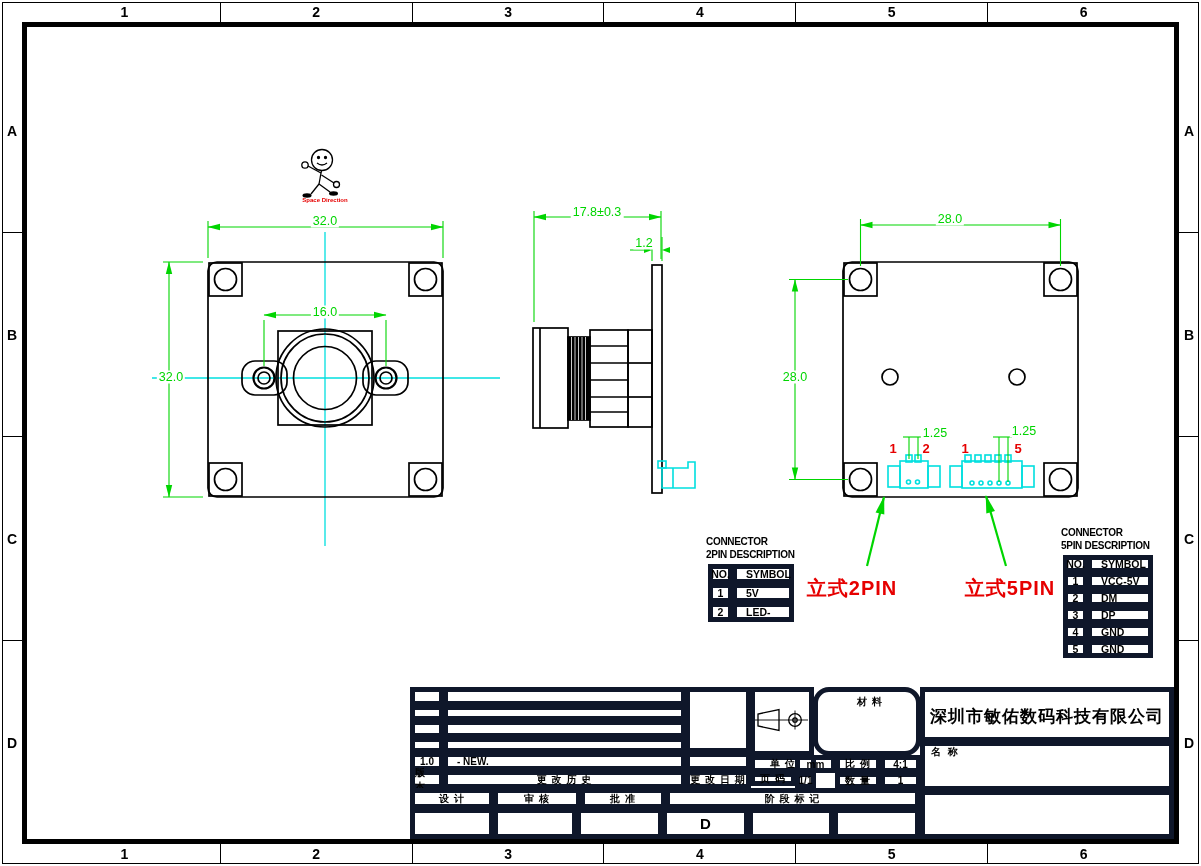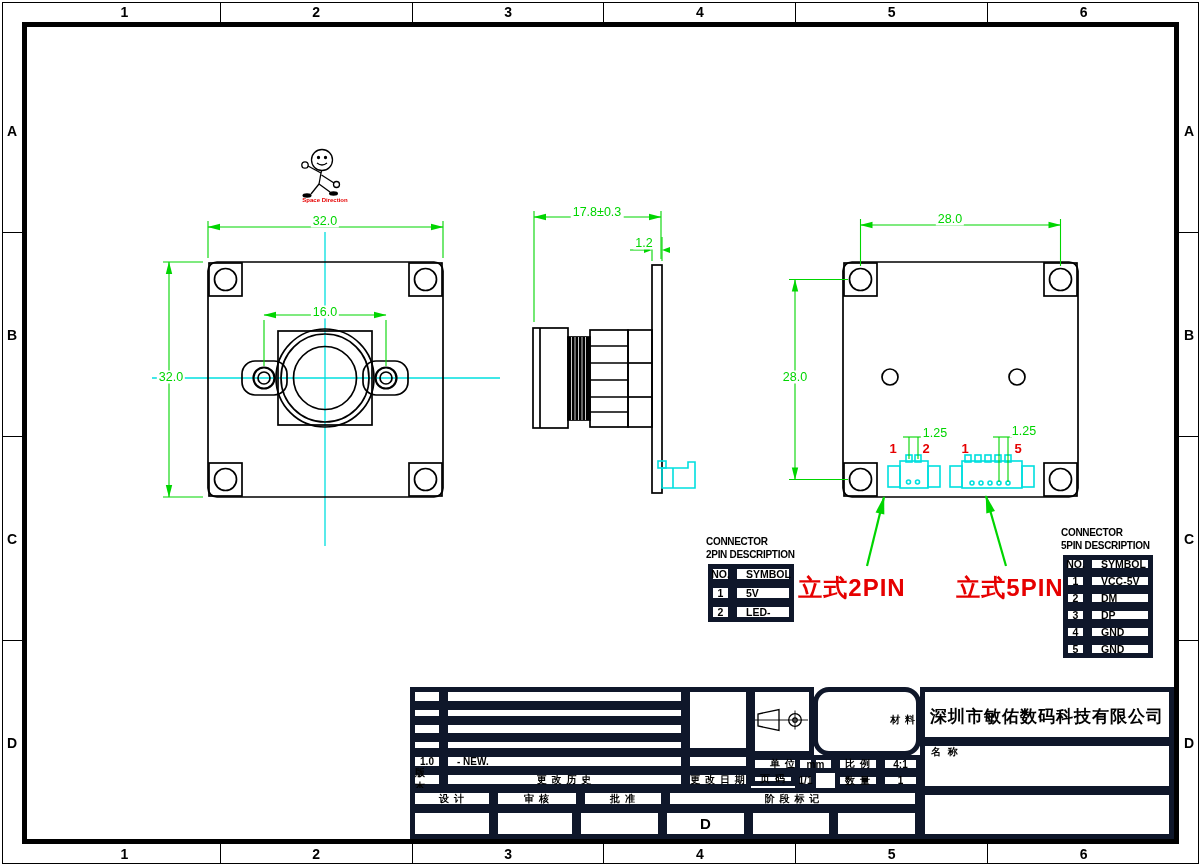--- a/index.html
+++ b/index.html
@@ -10,29 +10,29 @@
          border:5px solid #000;box-sizing:border-box;z-index:5;}
   .band{position:absolute;display:flex;z-index:2;}
   .band .seg{flex:1;display:flex;align-items:center;justify-content:center;
              font:bold 14px "Liberation Sans",sans-serif;}
   .band.h .seg:not(:last-child){border-right:1.5px solid #000;}
   .band.v{flex-direction:column;}
   .band.v .seg:not(:last-child){border-bottom:1.5px solid #000;}
   .cell{position:absolute;border:5px solid #0f172a;box-sizing:border-box;display:flex;
         align-items:center;justify-content:center;z-index:3;
         font:bold 10px "Liberation Sans",sans-serif;letter-spacing:1px;}
-  .cell.tl{align-items:flex-start;justify-content:flex-end;padding:21px 0 0 6px;border-radius:16px;}
+  .cell.tl{align-items:flex-start;justify-content:center;padding:3px 0 0 6px;border-radius:16px;}
   .cell.lft{justify-content:flex-start;padding-left:9px;}
   .cell.tb-val{letter-spacing:0;}
   .cell.tab{font:bold 10.5px "Liberation Sans",sans-serif;letter-spacing:0;}
   .t{position:absolute;transform:translate(-50%,-50%);white-space:nowrap;z-index:4;
      font-family:"Liberation Sans",sans-serif;}
   .dim{font-size:12.5px;color:#00D500;background:#fff;line-height:13px;padding:0 2px;}
   .pin{font-weight:bold;font-size:13px;color:#E60000;}
-  .callout{font-weight:bold;font-size:24px;color:#E60000;letter-spacing:1px;}
+  .callout{font-weight:bold;font-size:20px;color:#E60000;letter-spacing:1px;}
   .logocap{font-weight:bold;font-size:6px;color:#E60000;}
   .tabletitle{position:absolute;font:bold 10px "Liberation Sans",sans-serif;
               line-height:13px;letter-spacing:-0.3px;z-index:4;}
   .company{font-size:17px;font-weight:bold;letter-spacing:1px;}
   .partno{position:absolute;left:0;right:0;top:18px;bottom:0;display:flex;
           align-items:center;justify-content:center;
           font:bold 14px "Liberation Sans",sans-serif;letter-spacing:0.5px;}
   .inlabel{position:absolute;left:6px;top:3px;font:bold 10px "Liberation Sans",sans-serif;
            letter-spacing:2px;}
   svg.art{position:absolute;left:0;top:0;z-index:1;}

